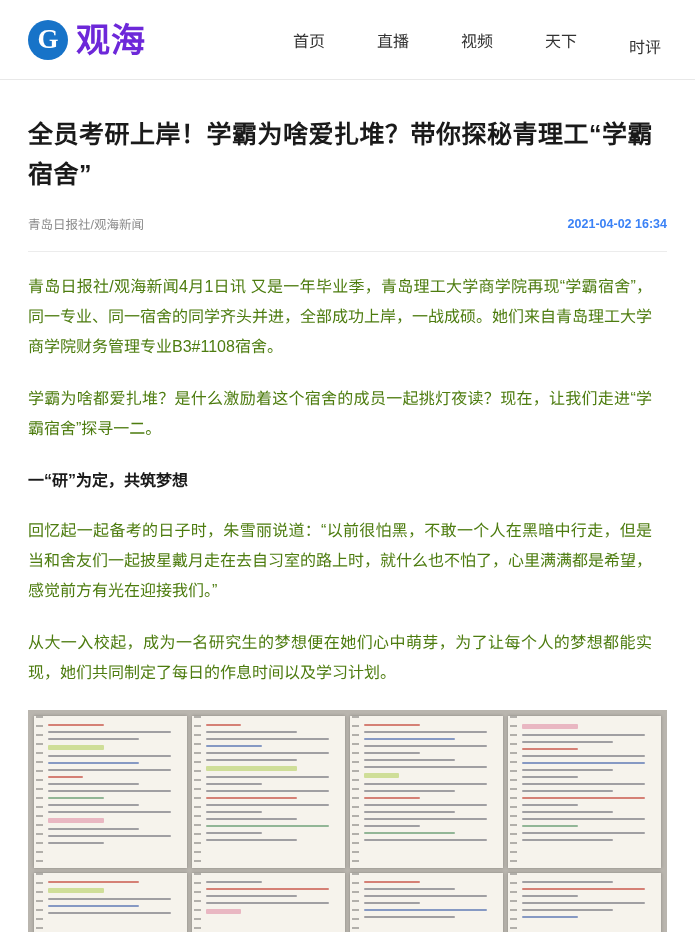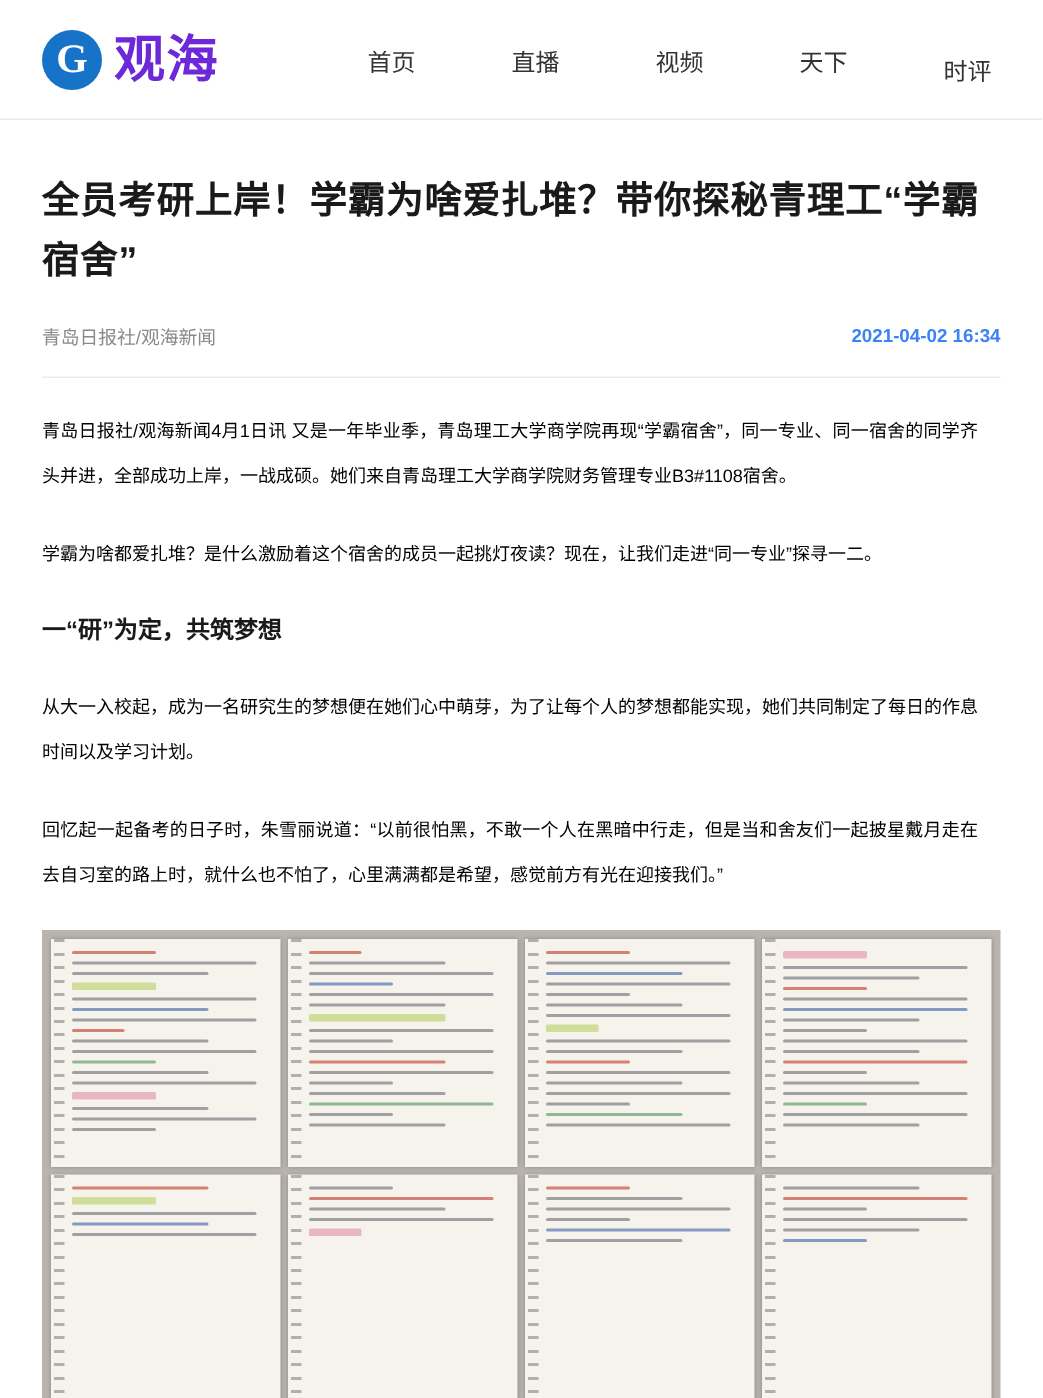--- a/index.html
+++ b/index.html
@@ -50,21 +50,21 @@
     font-size: 34px;
     font-weight: bold;
     color: #6d28d9;
     letter-spacing: 1px;
     line-height: 1;
   }
   .main-nav {
     display: flex;
     align-items: center;
     margin-left: auto;
-    gap: 12px;
+    gap: 0;
   }
   .nav-item {
     font-size: 16px;
     color: #333333;
     padding: 0 26px;
     cursor: pointer;
     white-space: nowrap;
   }
   .nav-item:last-child {
     padding-right: 6px;
@@ -99,23 +99,23 @@
   .meta-time {
     font-size: 12.5px;
     color: #3b82f6;
     font-weight: bold;
   }
 
   .article-body {
     padding-top: 20px;
   }
   .para {
-    font-size: 12px;
+    font-size: 16px;
     line-height: 30px;
-    color: #000000;
+    color: #4d7c0f;
     margin: 0 15px 22px 0;
     text-align: justify;
   }
   .subhead {
     font-size: 16px;
     line-height: 30px;
     font-weight: bold;
     color: #1a1a1a;
     margin: 0 0 20px 0;
   }
@@ -204,24 +204,24 @@
 
   <h1 class="article-title">全员考研上岸！学霸为啥爱扎堆？带你探秘青理工“学霸宿舍”</h1>
 
   <div class="meta-row">
     <span class="meta-source">青岛日报社/观海新闻</span>
     <span class="meta-time">2021-04-02 16:34</span>
   </div>
 
   <div class="article-body">
     <p class="para">青岛日报社/观海新闻4月1日讯 又是一年毕业季，青岛理工大学商学院再现“学霸宿舍”，同一专业、同一宿舍的同学齐头并进，全部成功上岸，一战成硕。她们来自青岛理工大学商学院财务管理专业B3#1108宿舍。</p>
-    <p class="para">学霸为啥都爱扎堆？是什么激励着这个宿舍的成员一起挑灯夜读？现在，让我们走进“同一专业”探寻一二。</p>
+    <p class="para">学霸为啥都爱扎堆？是什么激励着这个宿舍的成员一起挑灯夜读？现在，让我们走进“学霸宿舍”探寻一二。</p>
     <p class="subhead">一“研”为定，共筑梦想</p>
+    <p class="para">回忆起一起备考的日子时，朱雪丽说道：“以前很怕黑，不敢一个人在黑暗中行走，但是当和舍友们一起披星戴月走在去自习室的路上时，就什么也不怕了，心里满满都是希望，感觉前方有光在迎接我们。”</p>
     <p class="para">从大一入校起，成为一名研究生的梦想便在她们心中萌芽，为了让每个人的梦想都能实现，她们共同制定了每日的作息时间以及学习计划。</p>
-    <p class="para">回忆起一起备考的日子时，朱雪丽说道：“以前很怕黑，不敢一个人在黑暗中行走，但是当和舍友们一起披星戴月走在去自习室的路上时，就什么也不怕了，心里满满都是希望，感觉前方有光在迎接我们。”</p>
   </div>
 
   <figure class="article-photo" style="margin:0;">
     <div class="sheet-grid">
       <div class="sheet">
         <div class="lines">
           <div class="ln red short"></div>
             <div class="ln long"></div>
             <div class="ln mid"></div>
           <div class="ln hl short"></div>

